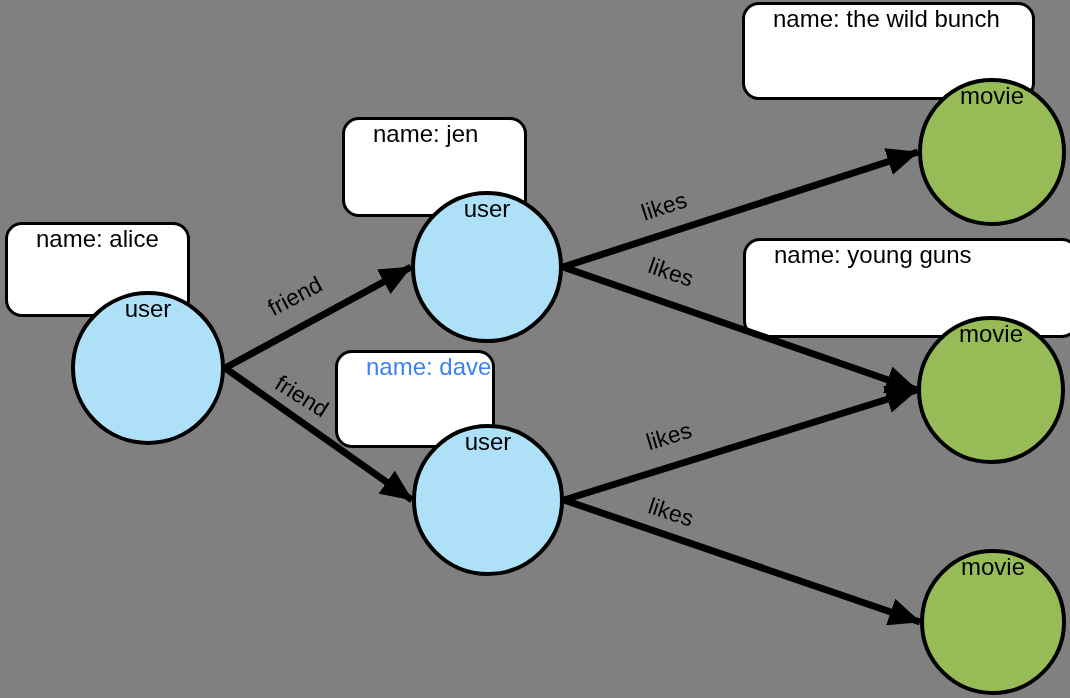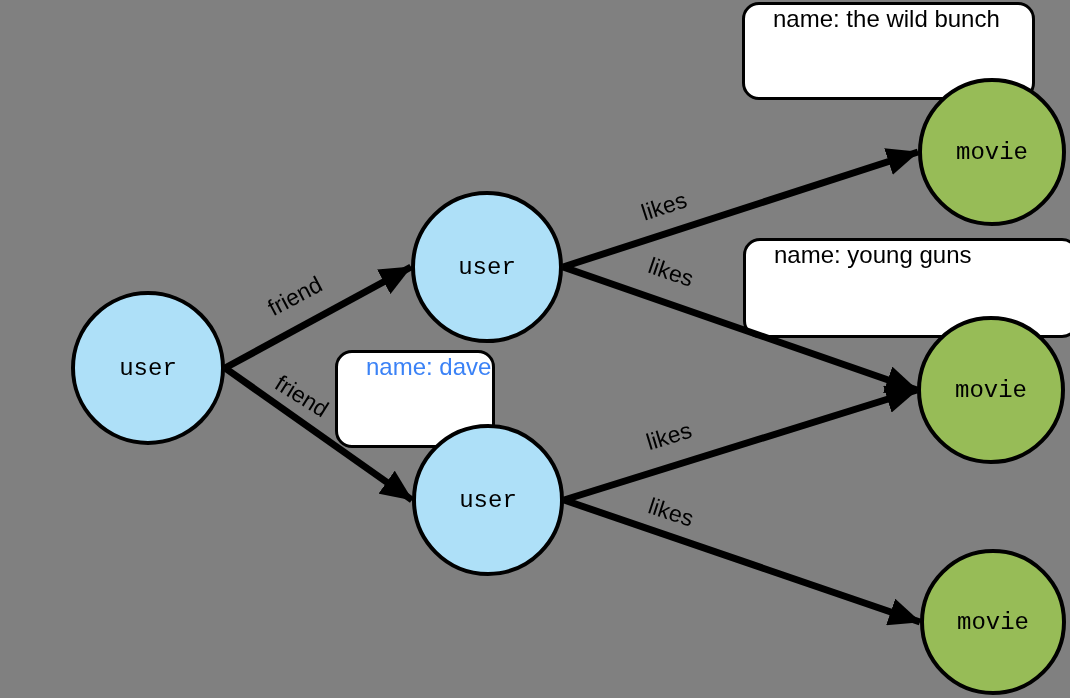--- a/index.html
+++ b/index.html
@@ -34,34 +34,38 @@
     padding-left: 28px;
     border-style: solid;
     border-width: 3px;
     border-radius: 17px;
     font-size: 24px;
     white-space: nowrap;
   }
   .node-circle {
     position: absolute;
     display: flex;
-    align-items: center;
     justify-content: center;
     border-style: solid;
     border-width: 4px;
     border-radius: 50%;
     font-size: 24px;
-    font-family: Liberation Mono, monospace;
   }
 </style>
 </head>
 <body>
 
 <div id="canvas" style="width: 1070px; height: 698px; background: rgb(128, 128, 128);">
   <div id="boxes-layer">
+      <div class="prop-box" style="left: 5px; top: 222px; width: 185px; height: 95px; background: rgb(255, 255, 255); border-color: rgb(0, 0, 0); color: rgb(0, 0, 0);">
+        <span>name: alice</span>
+      </div>
+      <div class="prop-box" style="left: 342px; top: 117px; width: 185px; height: 100px; background: rgb(255, 255, 255); border-color: rgb(0, 0, 0); color: rgb(0, 0, 0);">
+        <span>name: jen</span>
+      </div>
       <div class="prop-box" style="left: 335px; top: 350px; width: 160px; height: 98px; background: rgb(255, 255, 255); border-color: rgb(0, 0, 0); color: #3b82f6;">
         <span>name: dave</span>
       </div>
       <div class="prop-box" style="left: 742px; top: 2px; width: 293px; height: 98px; background: rgb(255, 255, 255); border-color: rgb(0, 0, 0); color: rgb(0, 0, 0);">
         <span>name: the wild bunch</span>
       </div>
       <div class="prop-box" style="left: 743px; top: 238px; width: 336px; height: 100px; background: rgb(255, 255, 255); border-color: rgb(0, 0, 0); color: rgb(0, 0, 0);">
         <span>name: young guns</span>
       </div>
     </div>

